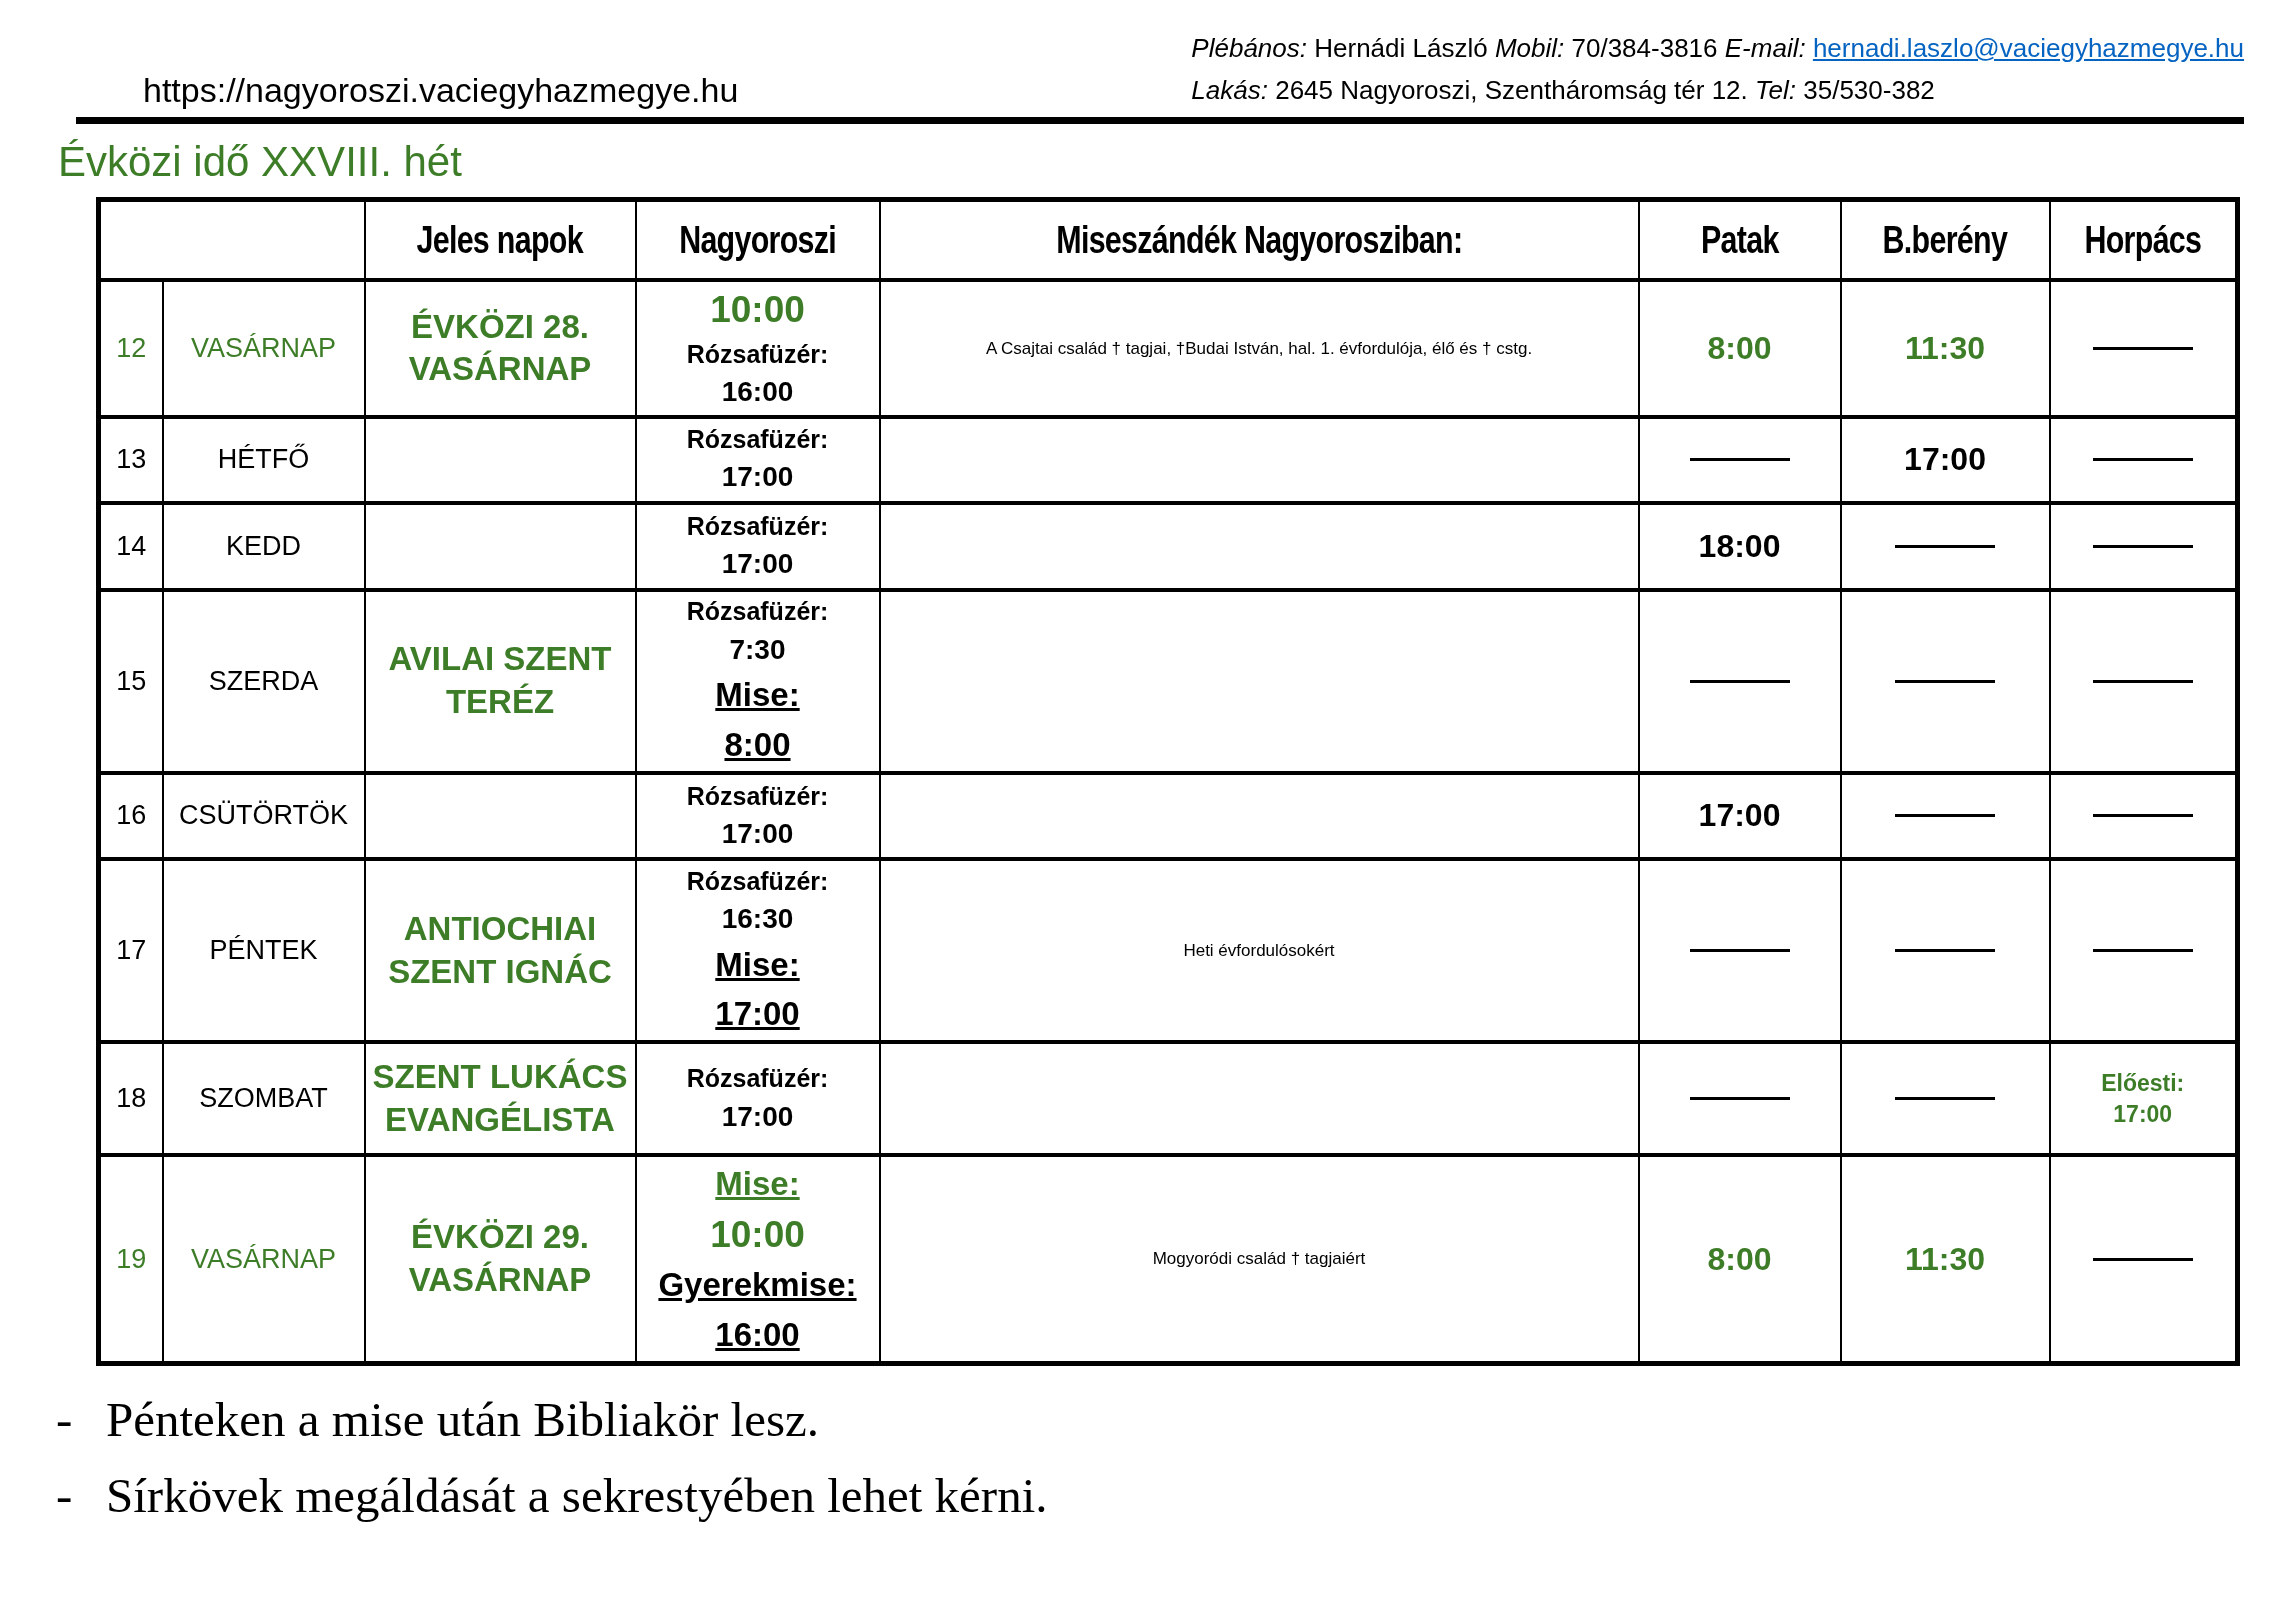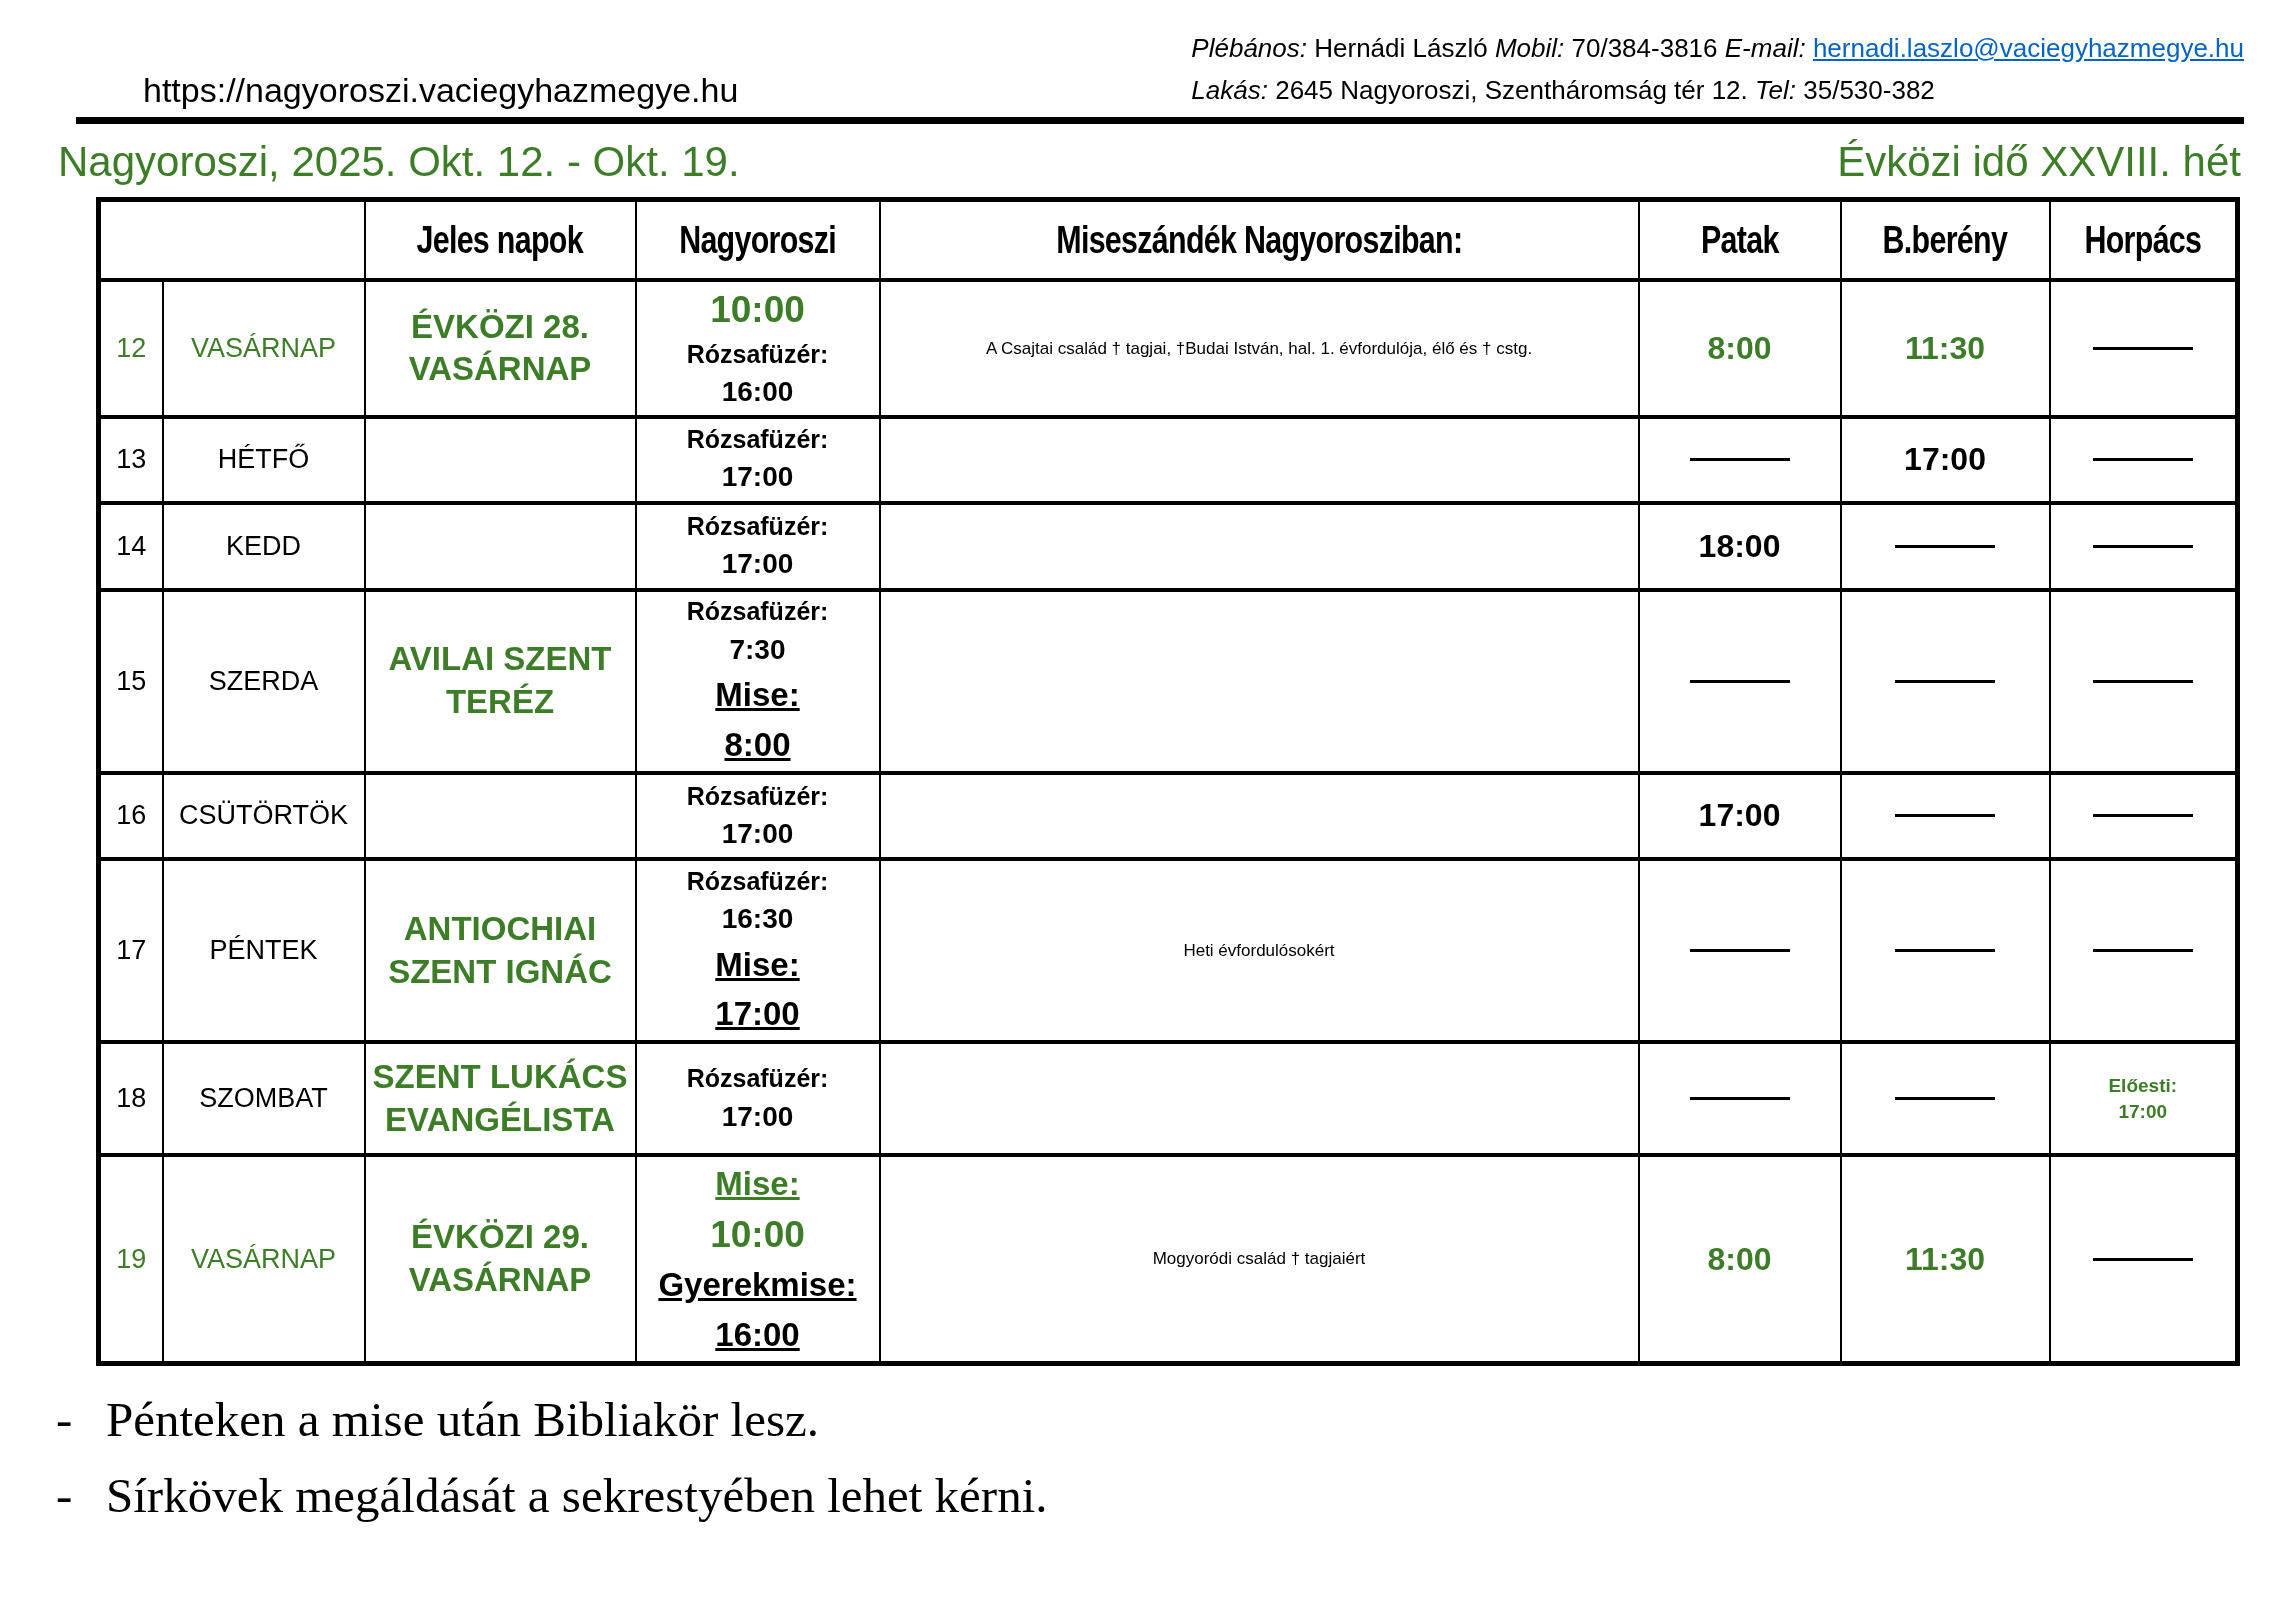--- a/index.html
+++ b/index.html
@@ -37,21 +37,21 @@
   .sunday{color:var(--green);font-weight:400;}
   .feast{font-size:33px;font-weight:700;color:var(--green);line-height:1.3;}
   .ncell{font-weight:700;font-size:25px;line-height:1.45;}
   .ln{display:block;}
   .t-md{font-size:28px;}
   .t-lg{font-size:33px;line-height:1.5;text-decoration:underline;}
   .t-xl{font-size:37px;line-height:1.4;}
   .green{color:var(--green);}
   .intent{font-size:17px;text-align:left;padding:7.2px 14.3px;line-height:1.4;}
   .timecell{font-size:32px;font-weight:700;}
-  .ghcell .t-sm2{font-size:19px;font-weight:700;line-height:1.35;}
+  .ghcell .t-sm2{font-size:23px;font-weight:700;line-height:1.35;}
   .dash{height:0;width:100px;border-top:3.6px solid #000;margin:0 auto;}
   
   .notes{margin:23px 0 0 56px;font-family:"Liberation Serif",serif;font-size:49px;}
   .note{display:flex;margin-bottom:14.3px;line-height:1.25;}
   .note .bullet{width:50px;flex:0 0 50px;}
 </style>
 </head>
 <body>
 
 <div class="topbar">
@@ -69,21 +69,20 @@
       <span class="it">Lakás:</span>
       <span>2645 Nagyoroszi, Szentháromság tér 12.</span>
       <span class="it">Tel:</span>
       <span>35/530-382</span>
     </div>
   </div>
 </div>
 <div class="rule"></div>
 
 <div class="titlebar">
-  <div>Nagyoroszi, 2025. Okt. 12. - Okt. 19.</div>
   <div>Évközi idő XXVIII. hét</div>
 </div>
 
 <table class="sched">
   <colgroup>
     <col style="width:64px">
       <col style="width:202px">
       <col style="width:271px">
     <col style="width:244px">
       <col style="width:759px">

